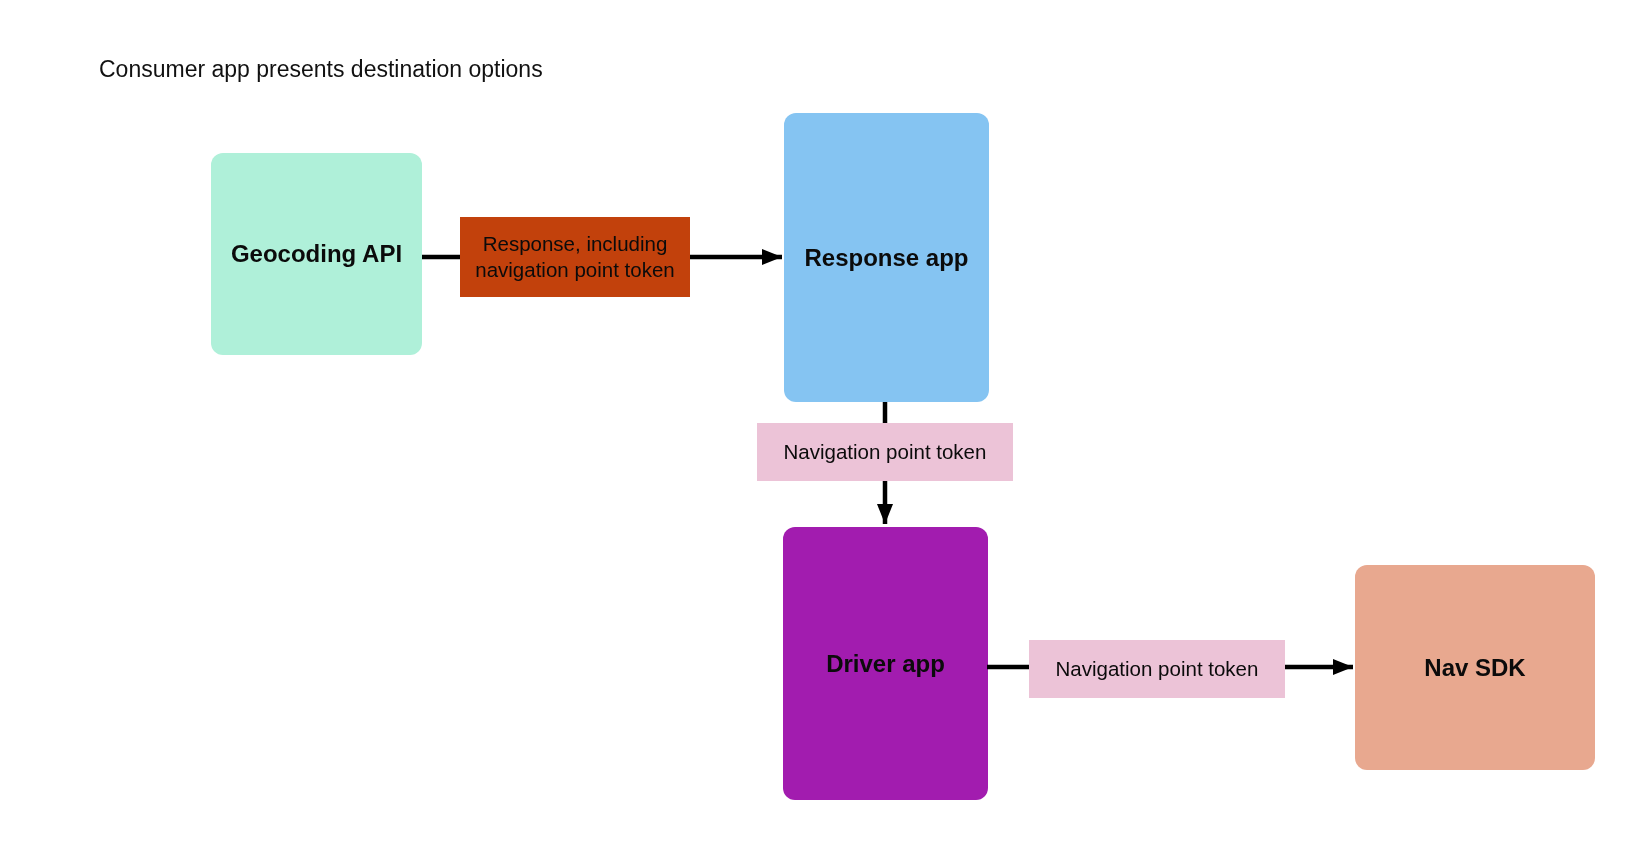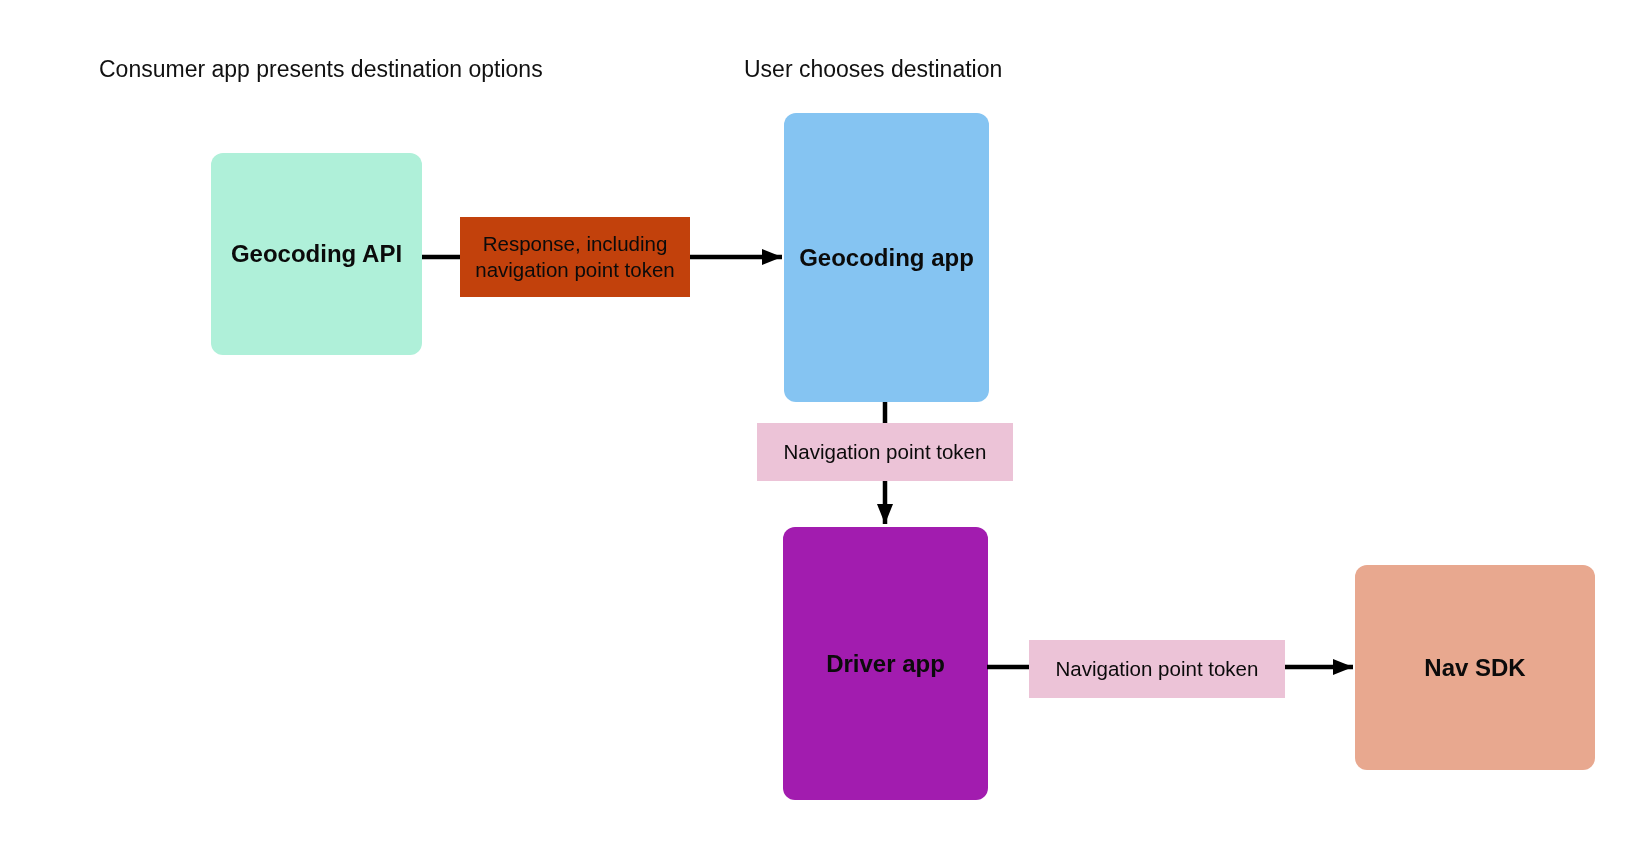--- a/index.html
+++ b/index.html
@@ -68,39 +68,38 @@
   #edge-label-0 { left: 418px; top: 217px; width: 230px; height: 80px; }
   #edge-label-1 { left: 715px; top: 423px; width: 256px; height: 58px; }
   #edge-label-2 { left: 987px; top: 640px; width: 256px; height: 58px; }
 </style>
 </head>
 <body>
 
 <div class="canvas">
 
   <div class="stage-header" id="stage-header-0">Consumer app presents destination options</div>
-  <div class="stage-header" id="stage-header-1">User chooses destination</div>
 
   <svg class="arrows" viewBox="0 0 1646 868" xmlns="http://www.w3.org/2000/svg">
     <defs>
       <marker id="arrowhead" viewBox="0 0 20 16" refX="20" refY="8" markerWidth="20" markerHeight="16" markerUnits="userSpaceOnUse" orient="auto">
         <path d="M0,0 L20,8 L0,16 Z" fill="#000000"></path>
       </marker>
     </defs>
     <line x1="380" y1="257" x2="740" y2="257" stroke="#000000" stroke-width="4.5" marker-end="url(#arrowhead)"></line>
     <line x1="843" y1="402" x2="843" y2="524" stroke="#000000" stroke-width="4.5" marker-end="url(#arrowhead)"></line>
     <line x1="945" y1="667" x2="1311" y2="667" stroke="#000000" stroke-width="4.5" marker-end="url(#arrowhead)"></line>
   </svg>
 
   <div class="node" id="node-geocoding" style="background-color: rgb(175, 240, 217);">
     <span>Geocoding API</span>
   </div>
 
   <div class="node" id="node-consumer" style="background-color: rgb(133, 196, 242);">
-    <span>Geocoding app</span>
+    <span>Response app</span>
   </div>
 
   <div class="node" id="node-driver" style="background-color: #a21caf;">
     <span>Driver app</span>
   </div>
 
   <div class="node" id="node-navsdk" style="background-color: rgb(232, 168, 143);">
     <span>Nav SDK</span>
   </div>
 

